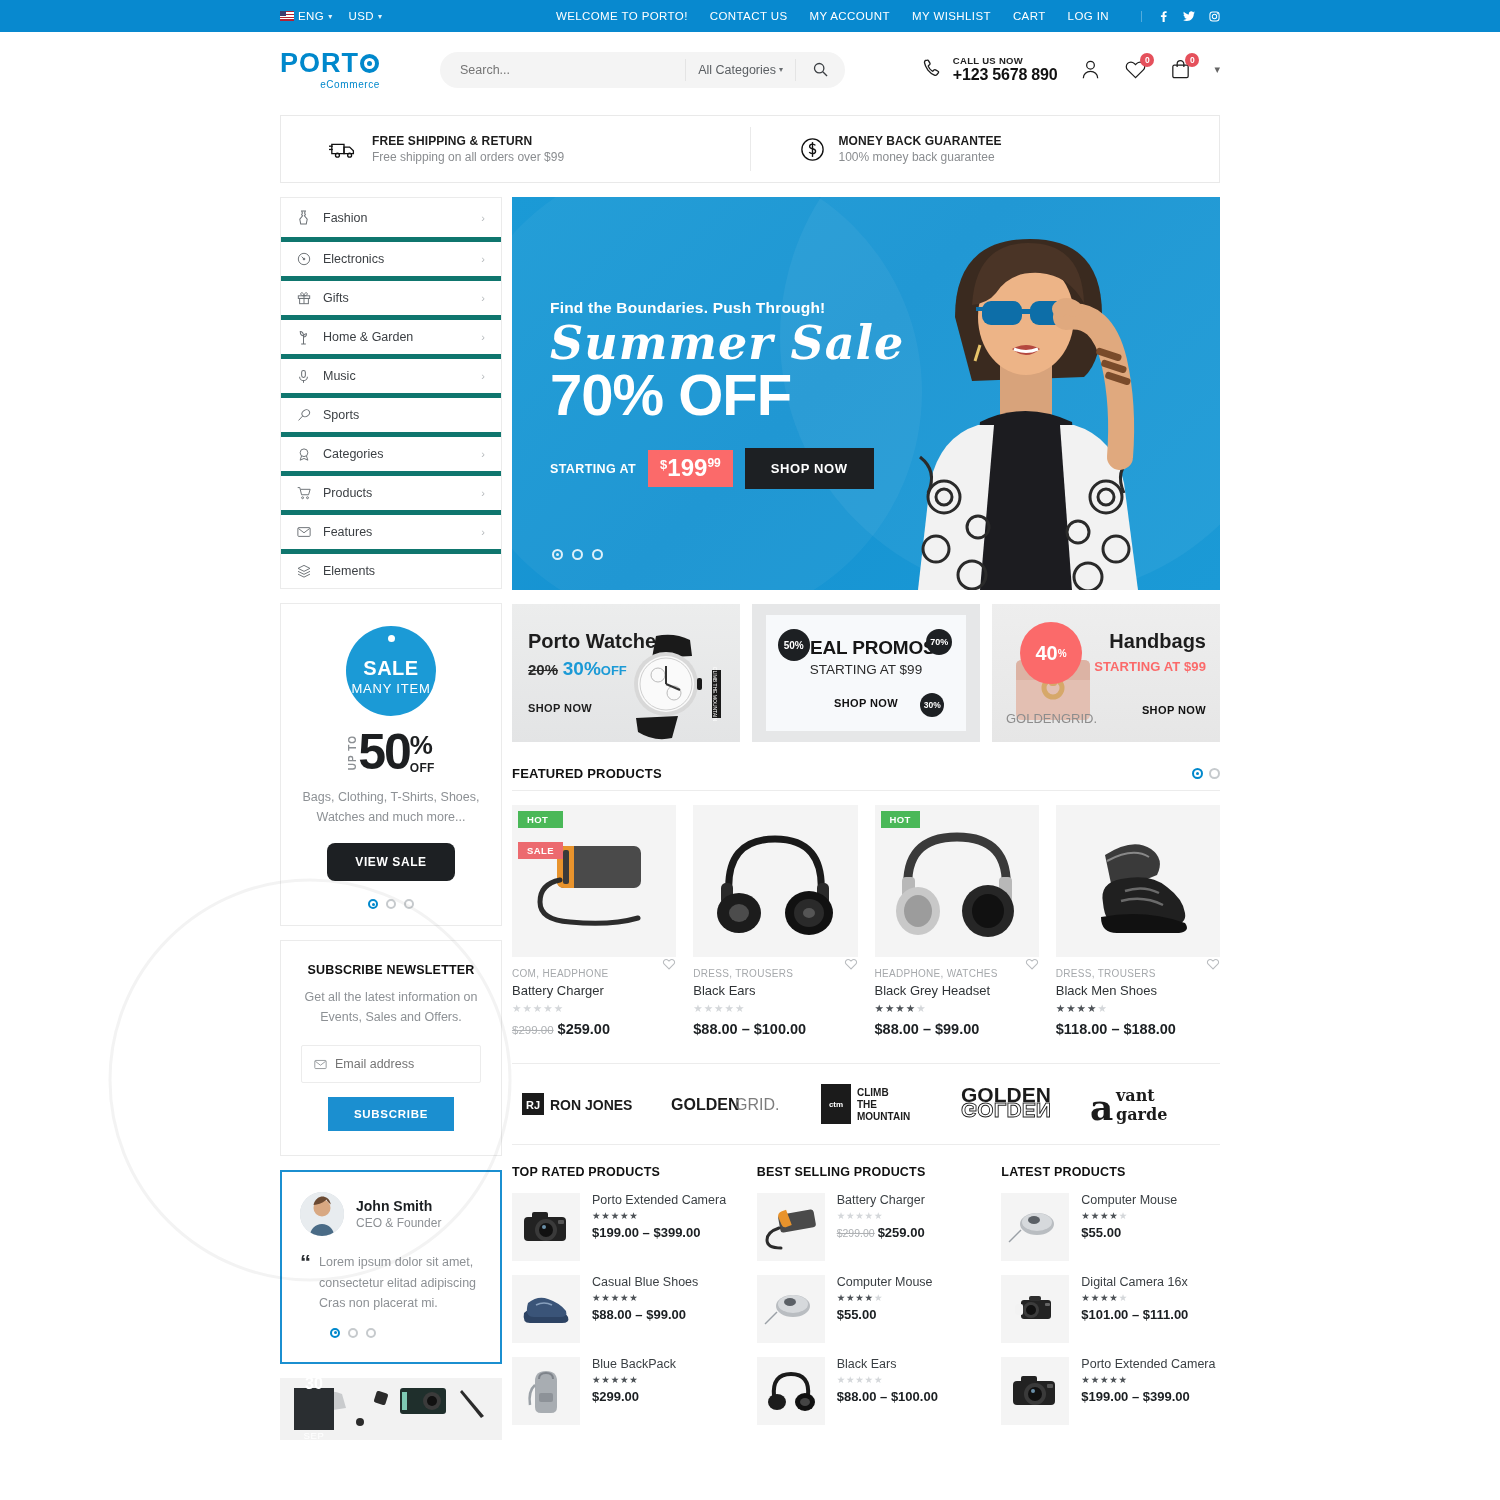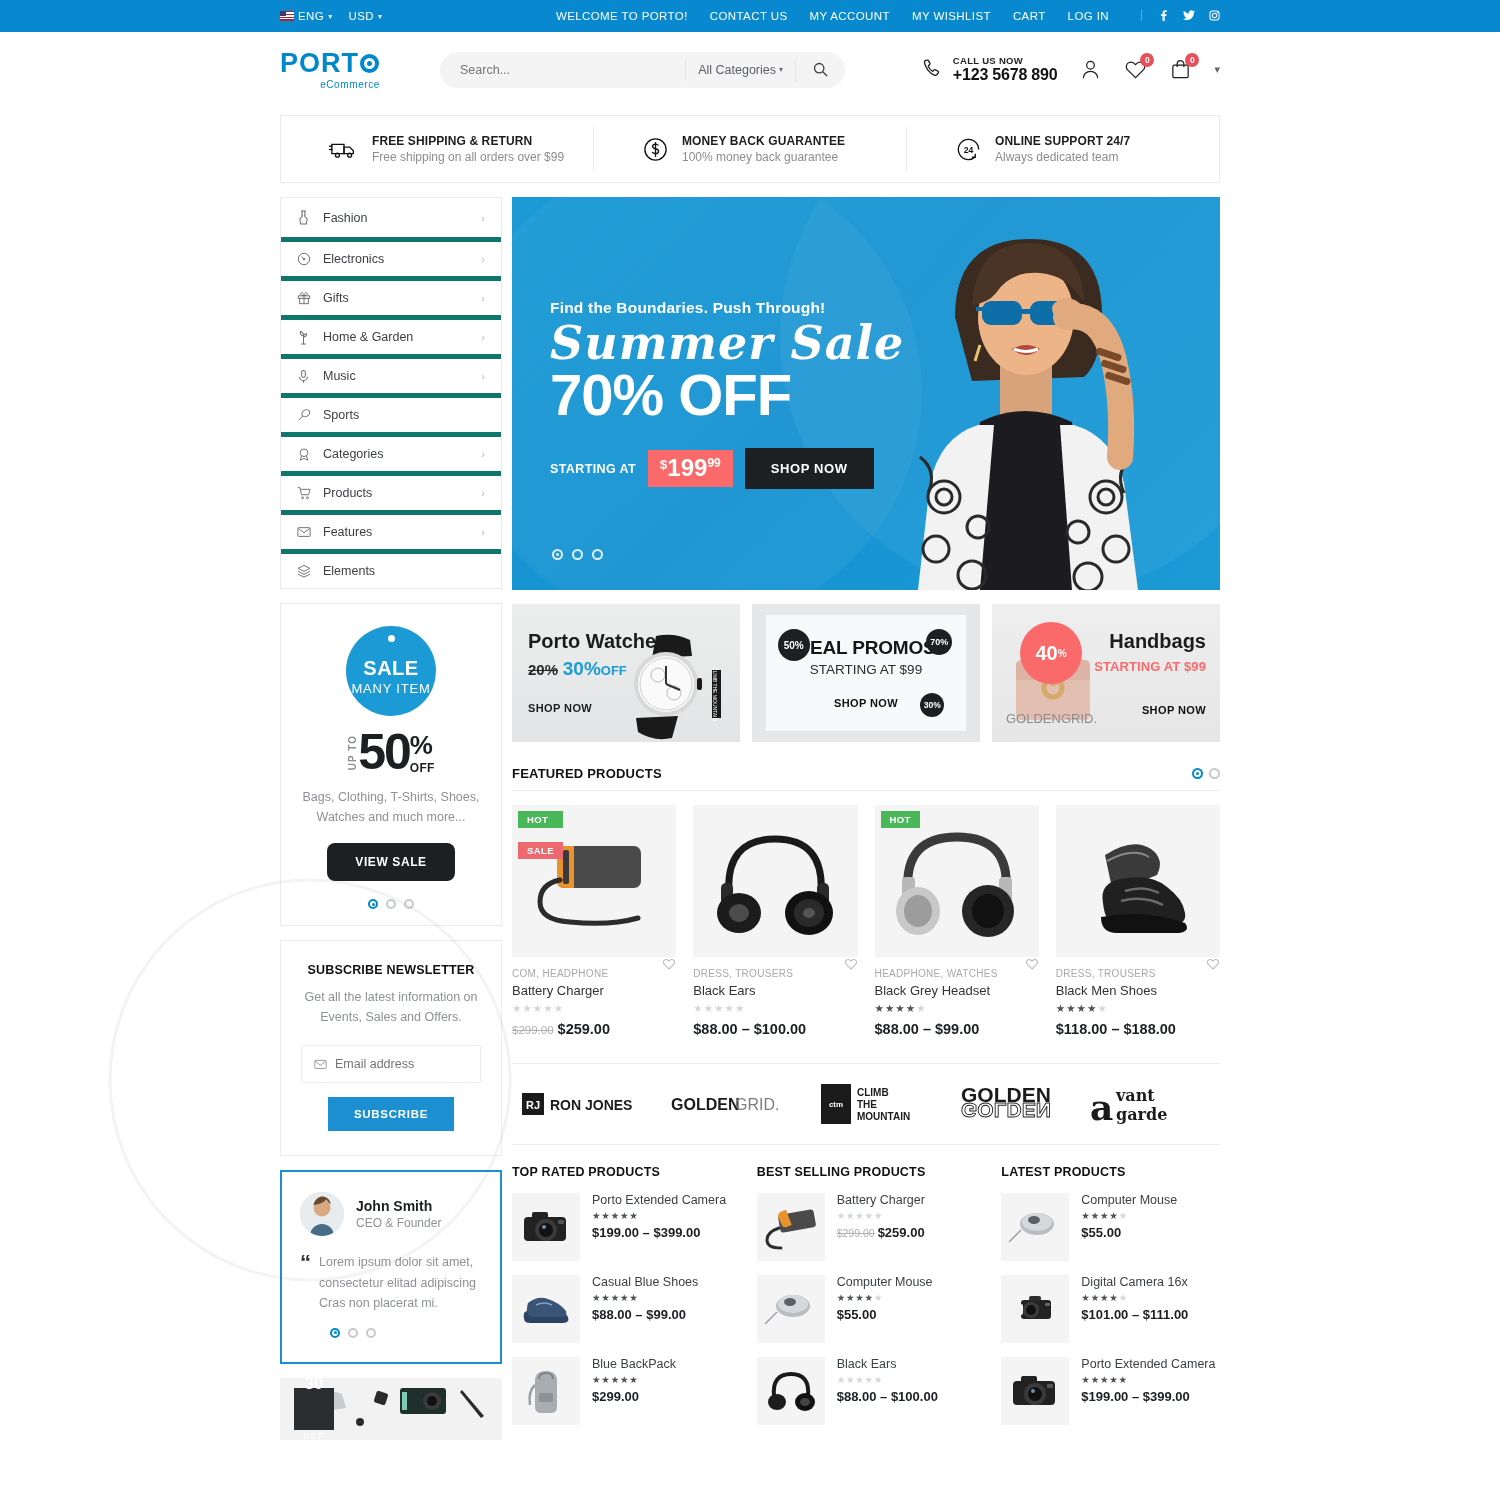--- a/index.html
+++ b/index.html
@@ -41,21 +41,21 @@
   .tn-item { display: flex; align-items: center; gap: 4px; cursor: pointer; letter-spacing: .4px; }
   .flag {
     width: 14px; height: 10px; background:
       linear-gradient(#b22234 0 14%, #fff 14% 28%, #b22234 28% 42%, #fff 42% 56%,
                       #b22234 56% 70%, #fff 70% 85%, #b22234 85% 100%);
     position: relative; display: inline-block;
   }
   .flag::before { content:""; position:absolute; left:0; top:0; width:6px; height:5px; background:#3c3b6e; }
   .caret { font-size: 8px; opacity: .9; }
   .topnav-right {
-    display: flex; align-items: flex-start; gap: 22px;
+    display: flex; align-items: center; gap: 22px;
     margin-left: auto; font-size: 11.5px; letter-spacing: .4px;
   }
   .topnav-right a { color:#fff; text-decoration:none; cursor:pointer; }
   .social { display:flex; align-items:center; gap:14px; margin-left:10px; padding-left:16px; border-left:1px solid rgba(255,255,255,.3); }
   .social svg { display:block; }
 
   
   .header {
     height: 75px; display:flex; align-items:center;
     padding: 0 280px; position: relative;
@@ -437,31 +437,20 @@
     </div>
     <div class="info-cell">
       <svg width="27" height="27" viewBox="0 0 28 28" fill="none" stroke="#111" stroke-width="1.4">
           <circle cx="14" cy="14" r="11"></circle>
           <path d="M17 9.8c-.7-.9-1.8-1.3-3-1.3-1.8 0-3 .9-3 2.3 0 3.2 6.2 1.6 6.2 4.9 0 1.5-1.4 2.5-3.3 2.5-1.4 0-2.6-.5-3.3-1.5"></path>
           <line x1="14" y1="6.3" x2="14" y2="21.7"></line>
         </svg>
       <div>
         <div class="info-t">MONEY BACK GUARANTEE</div>
         <div class="info-s">100% money back guarantee</div>
-      </div>
-    </div>
-    <div class="info-cell">
-      <svg width="27" height="27" viewBox="0 0 28 28" fill="none" stroke="#111" stroke-width="1.4">
-          <path d="M24.5 14a10.5 10.5 0 1 0-3.5 7.8"></path>
-          <text x="14" y="18" font-size="9" fill="#111" stroke="none" text-anchor="middle" font-family="Liberation Sans, sans-serif" font-weight="bold">24</text>
-          <path d="M21 18.5v3.5h-3.4"></path>
-        </svg>
-      <div>
-        <div class="info-t">ONLINE SUPPORT 24/7</div>
-        <div class="info-s">Always dedicated team</div>
       </div>
     </div>
   </div>
 
   <div class="main">
 
     <div class="col-left">
 
       <div class="sidemenu">
         <div class="sm-item">

